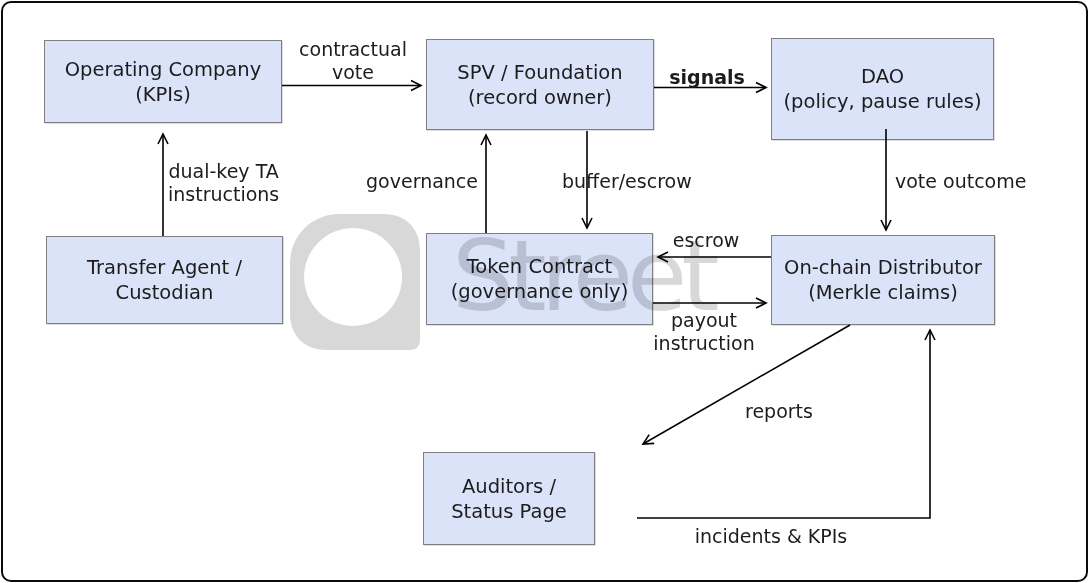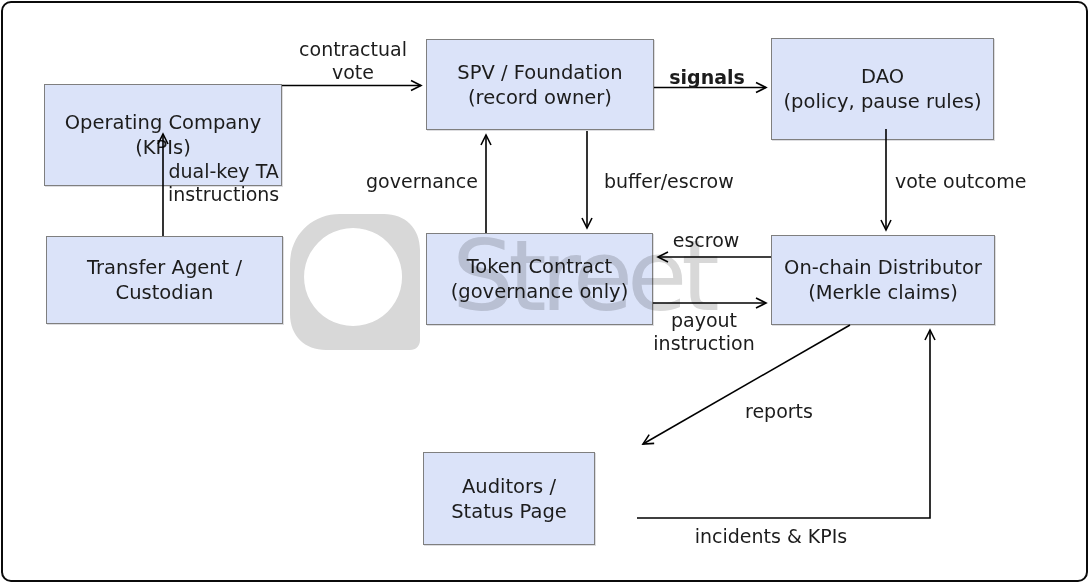--- a/index.html
+++ b/index.html
@@ -79,21 +79,21 @@
   .vc { transform: translateY(-50%); }
   .rc { transform: translate(-100%, -50%); }
 </style>
 </head>
 <body>
 
 <div class="canvas">
 
   <div class="frame"></div>
 
-  <div class="node" style="left:44px;top:40px;width:238px;height:102px;margin-top:44px;">
+  <div class="node" style="left:44px;top:40px;width:238px;height:83px;">
     <div>Operating Company</div>
     <div>(KPIs)</div>
   </div>
 
   <div class="node" style="left:426px;top:39px;width:228px;height:91px;">
     <div>SPV / Foundation</div>
     <div>(record owner)</div>
   </div>
 
   <div class="node" style="left:771px;top:38px;width:223px;height:102px;">
@@ -153,21 +153,21 @@
 
   <div class="elabel c" style="left:707px;top:77px;font-weight:bold;">signals</div>
 
   <div class="elabel vc left-align" style="left:168px;top:183px;">
     <div>dual-key TA</div>
     <div>instructions</div>
   </div>
 
   <div class="elabel rc" style="left:478px;top:181px;">governance</div>
 
-  <div class="elabel vc" style="left:604px;top:181px;text-align:right;">buffer/escrow</div>
+  <div class="elabel vc" style="left:562px;top:181px;text-align:right;">buffer/escrow</div>
 
   <div class="elabel vc" style="left:895px;top:181px;">vote outcome</div>
 
   <div class="elabel c" style="left:706px;top:240px;">escrow</div>
 
   <div class="elabel c" style="left:704px;top:332px;">
     <div>payout</div>
     <div>instruction</div>
   </div>
 

